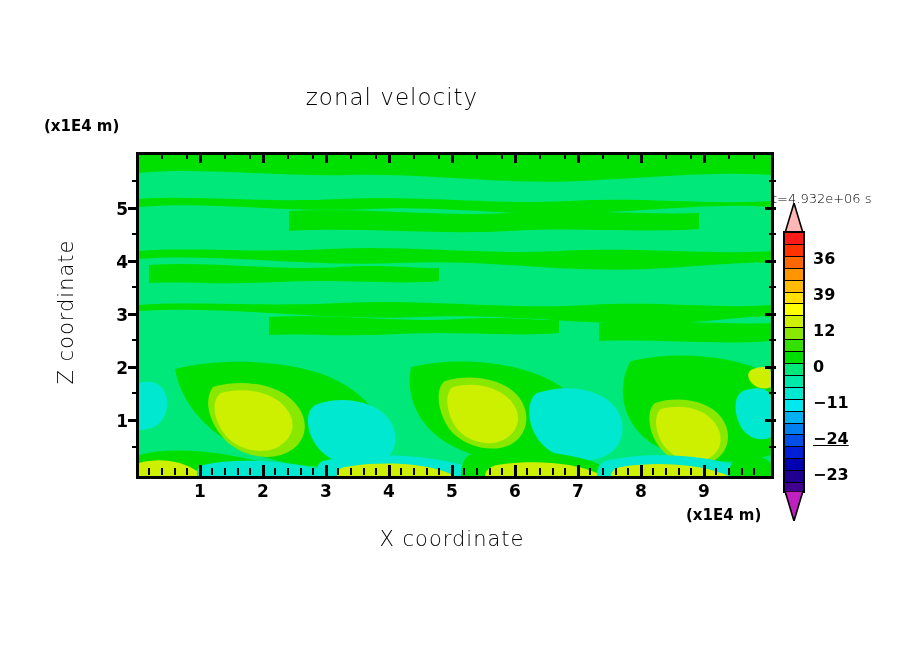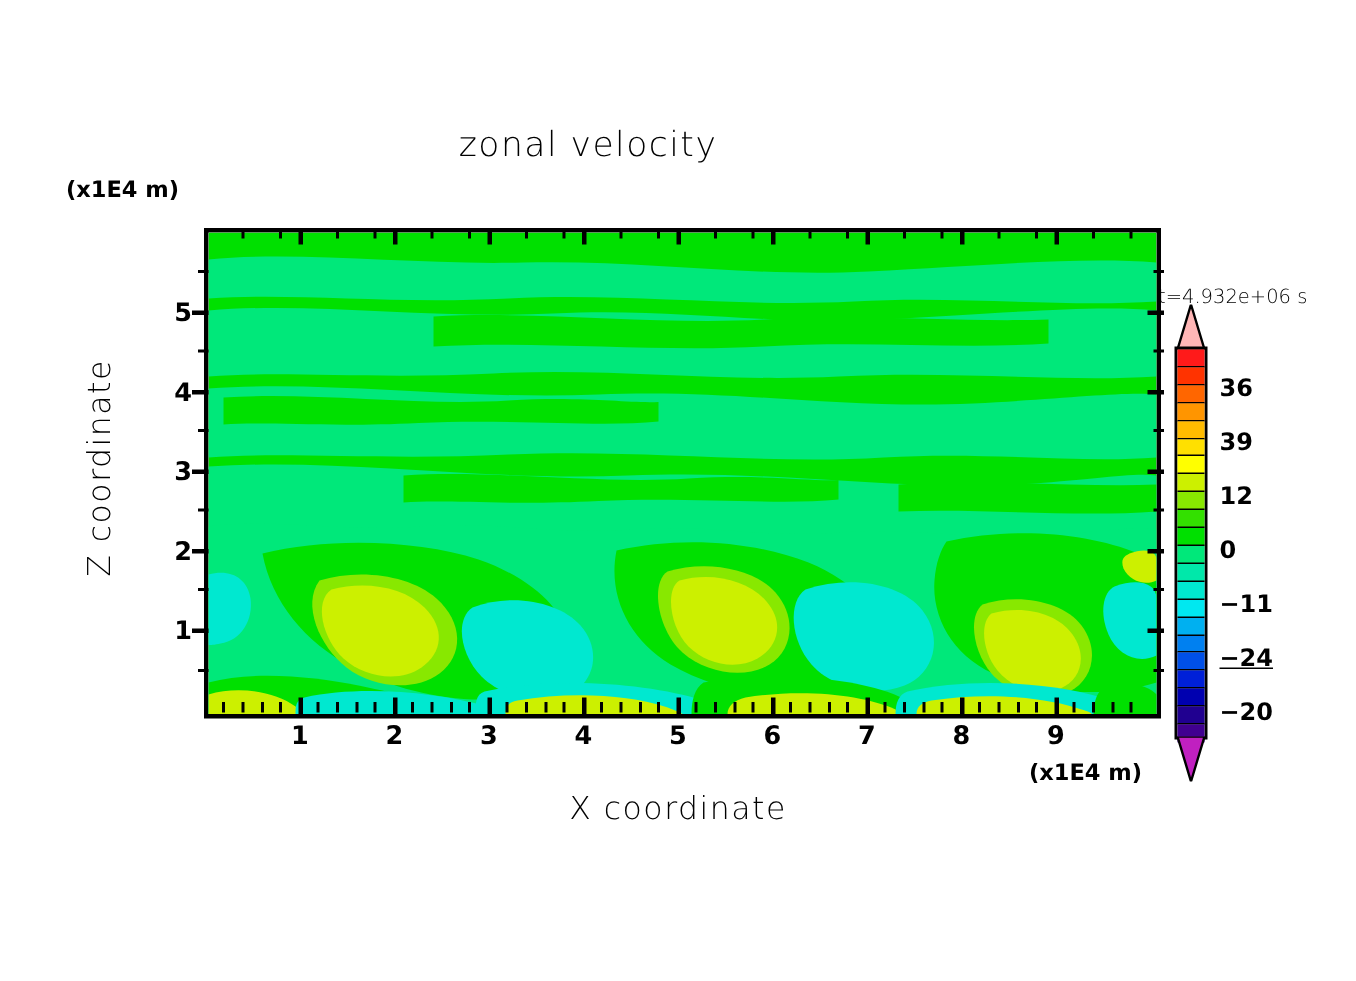--- a/index.html
+++ b/index.html
@@ -359,14 +359,14 @@
   <svg class="carrow" style="left:0;top:288px;height:30px;" viewBox="0 0 22 30" preserveAspectRatio="none">
     <polygon id="under-tri" points="11,30 20,0 2,0" stroke="#000" stroke-width="1.6" fill="#c020c0"></polygon>
   </svg>
 
   <div class="clabel" style="top:46px;">36</div>
   <div class="clabel" style="top:82px;">39</div>
   <div class="clabel" style="top:118px;">12</div>
   <div class="clabel" style="top:154px;">0</div>
   <div class="clabel" style="top:190px;">−11</div>
   <div class="clabel" style="top:226px;text-decoration:underline;">−24</div>
-  <div class="clabel" style="top:262px;">−20</div>
+  <div class="clabel" style="top:262px;">−23</div>
 </div>
 
 </body></html>

